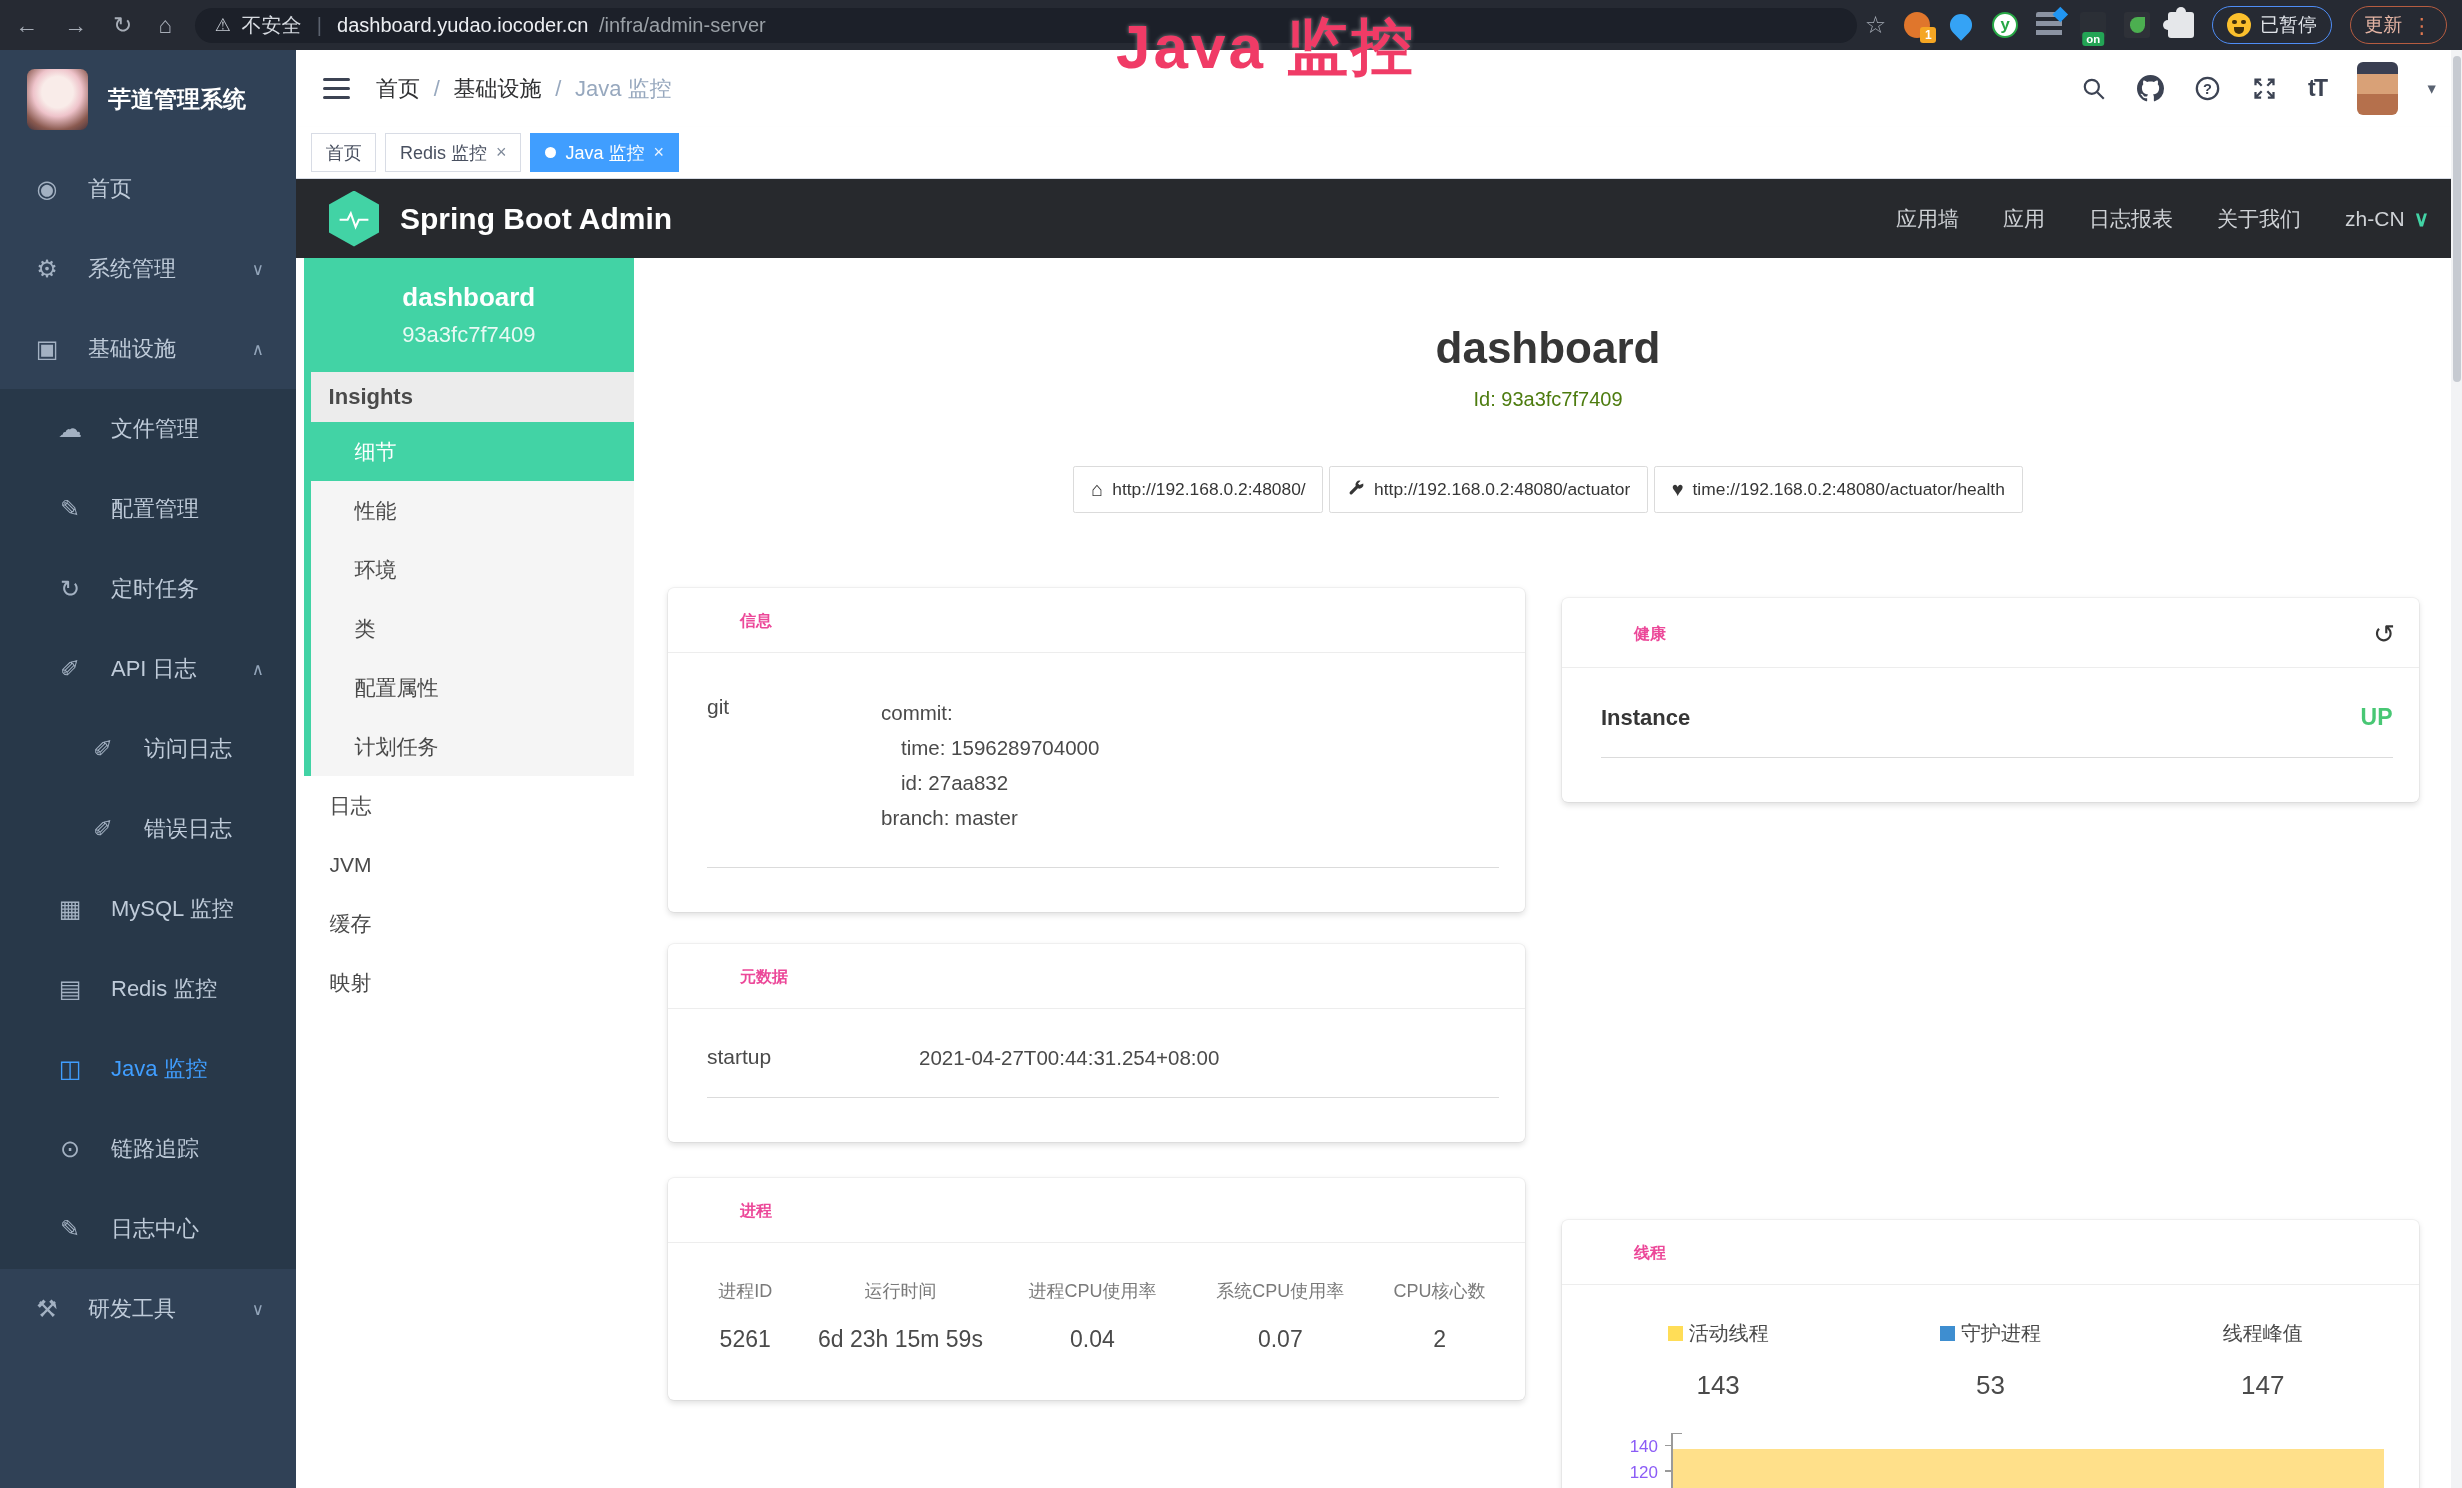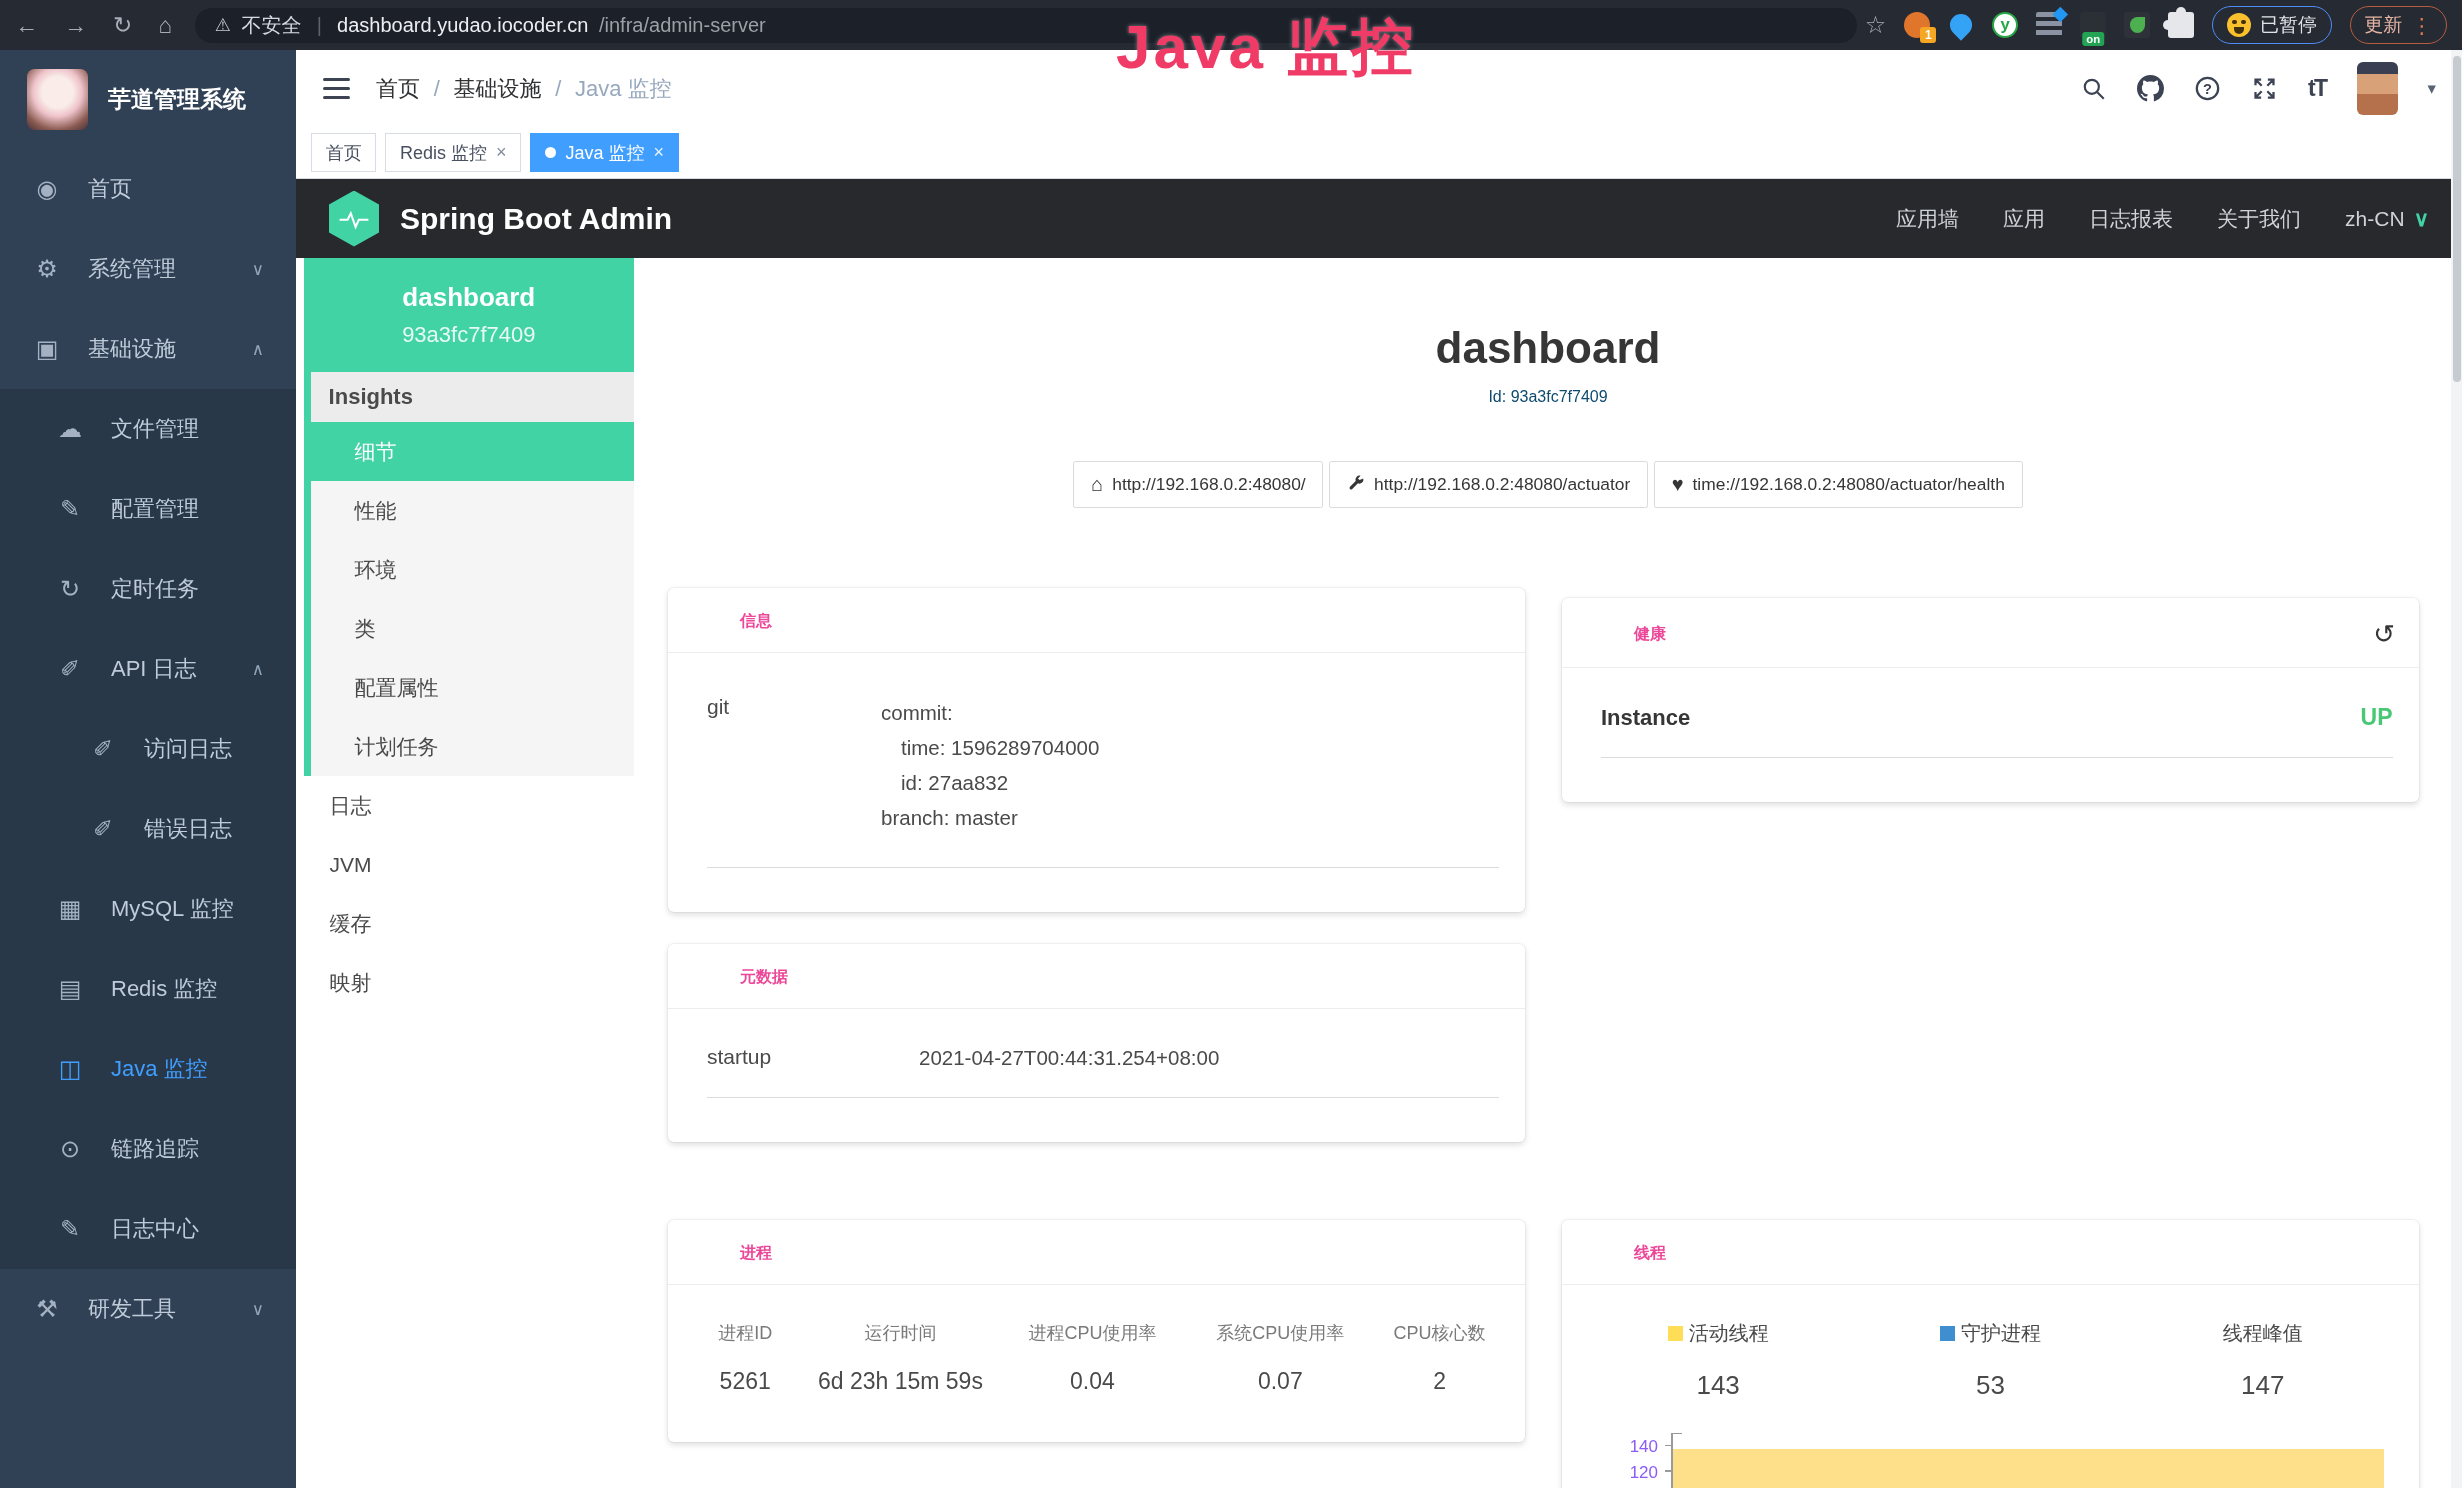--- a/index.html
+++ b/index.html
@@ -112,21 +112,21 @@
   .sba-group { background:#f5f5f5; border-left:7.6px solid #42d3a5; }
   .sba-section { height:50px; background:#ececec; display:flex; align-items:center; padding-left:18px;
     font-size:22px; font-weight:bold; color:#4a4a4a; }
   .sba-item { height:59px; display:flex; align-items:center; padding-left:44px; font-size:21px; color:#4a4a4a; }
   .sba-item.active { background:#42d3a5; color:#fff; }
   .sba-root-item { height:59px; display:flex; align-items:center; padding-left:26px; font-size:21px;
     color:#4a4a4a; background:#fff; }
 
   .sba-content { flex:1; position:relative; overflow:hidden; background:#fff; }
   .sba-title { text-align:center; margin-top:65px; font-size:44px; font-weight:600; color:#363636; }
-  .sba-id { text-align:center; margin-top:15px; font-size:16px; color:#0c4a6e; }
+  .sba-id { text-align:center; margin-top:15px; font-size:20px; color:#4d7c0f; }
   .sba-links { display:flex; justify-content:center; gap:6px; margin-top:55px; }
   .sba-link { display:flex; align-items:center; gap:9px; height:47px; padding:0 16.7px;
     border:0.8px solid #dbdbdb; border-radius:2.3px; background:#fff; font-size:17.4px; color:#363636; }
   .sba-link .li-glyph { font-size:20px; }
 
   .card { position:absolute; width:857px; background:#fff; border-radius:6px;
     box-shadow:0 2.3px 6.8px rgba(10,10,10,.13), 0 0 0 0.8px rgba(10,10,10,.05); }
   .card-header { display:flex; align-items:center; padding:23px 24px 20px; border-bottom:1.5px solid #ededed; }
   .card-title { font-size:16px; font-weight:600; color:#ec4899;margin-left:48px; }
   .card-hicon { margin-left:auto; font-size:26px; color:#363636; line-height:1; }
@@ -442,21 +442,21 @@
               <div class="card-header">
                 <span class="card-title">元数据</span>
               </div>
               <div class="kv-row" style="margin-top:36px; padding-bottom:26px;">
                 <span class="kv-label" style="width:212px;">startup</span>
                 <span class="kv-value" style="line-height:26px;">2021-04-27T00:44:31.254+08:00</span>
               </div>
               <div class="card-pad-bottom"></div>
             </div>
 
-            <div class="card" style="left:34px; top:962px;">
+            <div class="card" style="left:34px; top:920px;">
               <div class="card-header">
                 <span class="card-title">进程</span>
               </div>
               <div class="proc-table">
                 <div class="proc-head">
                   <span class="pc0">进程ID</span>
                   <span class="pc1">运行时间</span>
                   <span class="pc2">进程CPU使用率</span>
                   <span class="pc3">系统CPU使用率</span>
                   <span class="pc4">CPU核心数</span>

